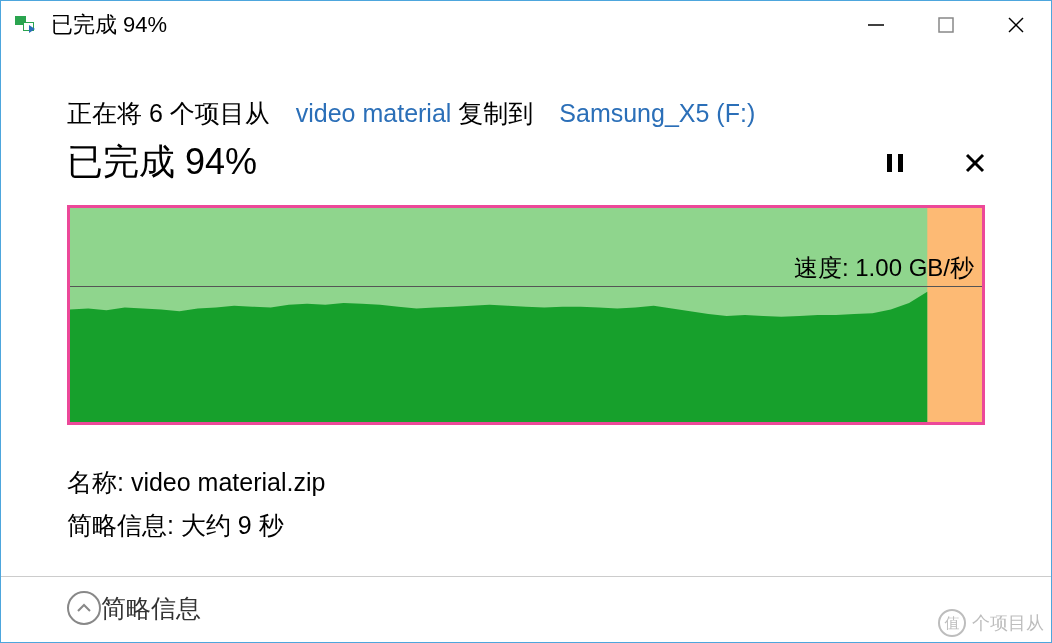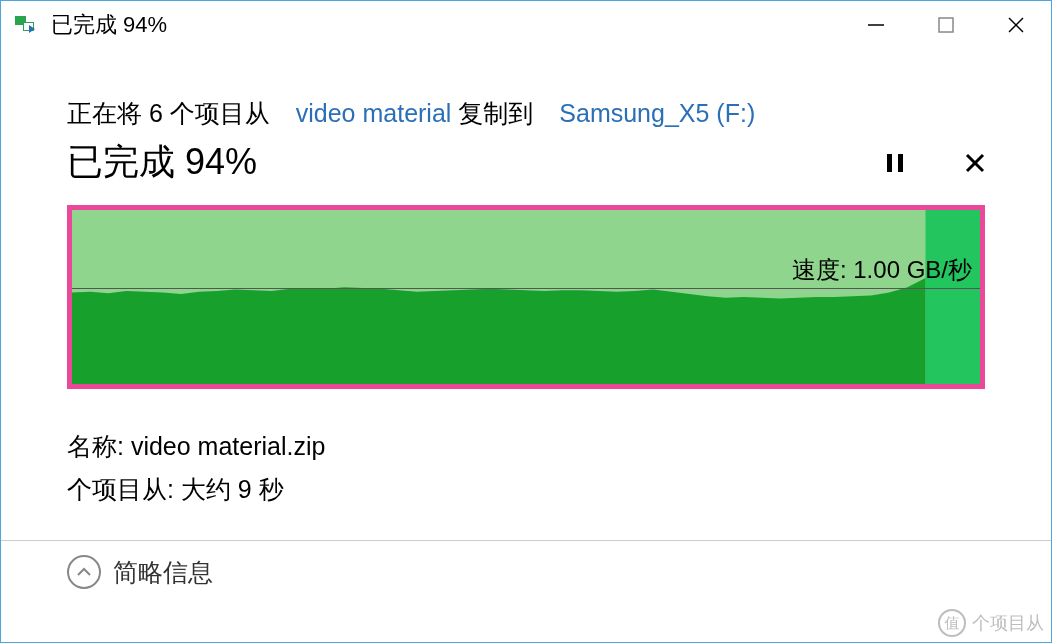--- a/index.html
+++ b/index.html
@@ -59,40 +59,40 @@
       display: flex; align-items: center; justify-content: space-between;
       margin-bottom: 18px;
     }
     .status-text { font-size: 36px; color: #000; }
     .status-controls { display: flex; gap: 48px; padding-right: 4px; }
     .ctrl-btn {
       width: 32px; height: 32px; display: flex; align-items: center;
       justify-content: center; color: #000;
     }
     .chart-wrap {
-      width: 918px; height: 184px; border: 5px solid #ec4899;
-      position: relative; overflow: hidden; background: #22c55e;
+      width: 918px; height: 220px; border: 3px solid #ec4899;
+      position: relative; overflow: hidden; background: #fdba74;
     }
     .speed-label {
       position: absolute; right: 8px; top: 44px; font-size: 24px;
       color: #000; z-index: 5;
     }
     .speed-line {
       position: absolute; left: 0; right: 0; top: 78px;
       border-top: 1px solid #555; z-index: 4;
     }
     .chart-svg { position: absolute; inset: 0; width: 100%; height: 100%; }
     .details {
       margin-top: 36px; font-size: 25px; color: #000; line-height: 1.7;
     }
     .divider {
       margin: 30px 0 0 0; border-top: 1px solid #ccc;
     }
     .footer {
-      padding: 14px 0 0 66px; display: flex; align-items: center; gap: 12px;
+      padding: 14px 0 0 66px; display: flex; align-items: center; 
       font-size: 25px; color: #333;
     }
     .chevron-circle {
       width: 34px; height: 34px; border: 2px solid #888; border-radius: 50%;
       display: flex; align-items: center; justify-content: center;
     }
     .watermark {
       position: absolute; right: 8px; bottom: 6px; display: flex;
       align-items: center; gap: 6px; color: #bdbdbd; font-size: 18px;
     }
@@ -162,21 +162,21 @@
       </svg>
     <div class="speed-line"></div>
     <div class="speed-label">速度: 1.00 GB/秒</div>
   </div>
 
   <div class="details">
     <div>
       <span>名称: </span><span>video material.zip</span>
     </div>
     <div>
-      <span>个项目从: </span><span>大约 9 秒</span>
+      <span>简略信息: </span><span>大约 9 秒</span>
     </div>
   </div>
 </div>
 
 <div class="divider"></div>
 
 <div class="footer">
   <div class="chevron-circle">
     <svg width="16" height="16">
         <polyline points="2,11 8,5 14,11" fill="none" stroke="#888" stroke-width="2"></polyline>

